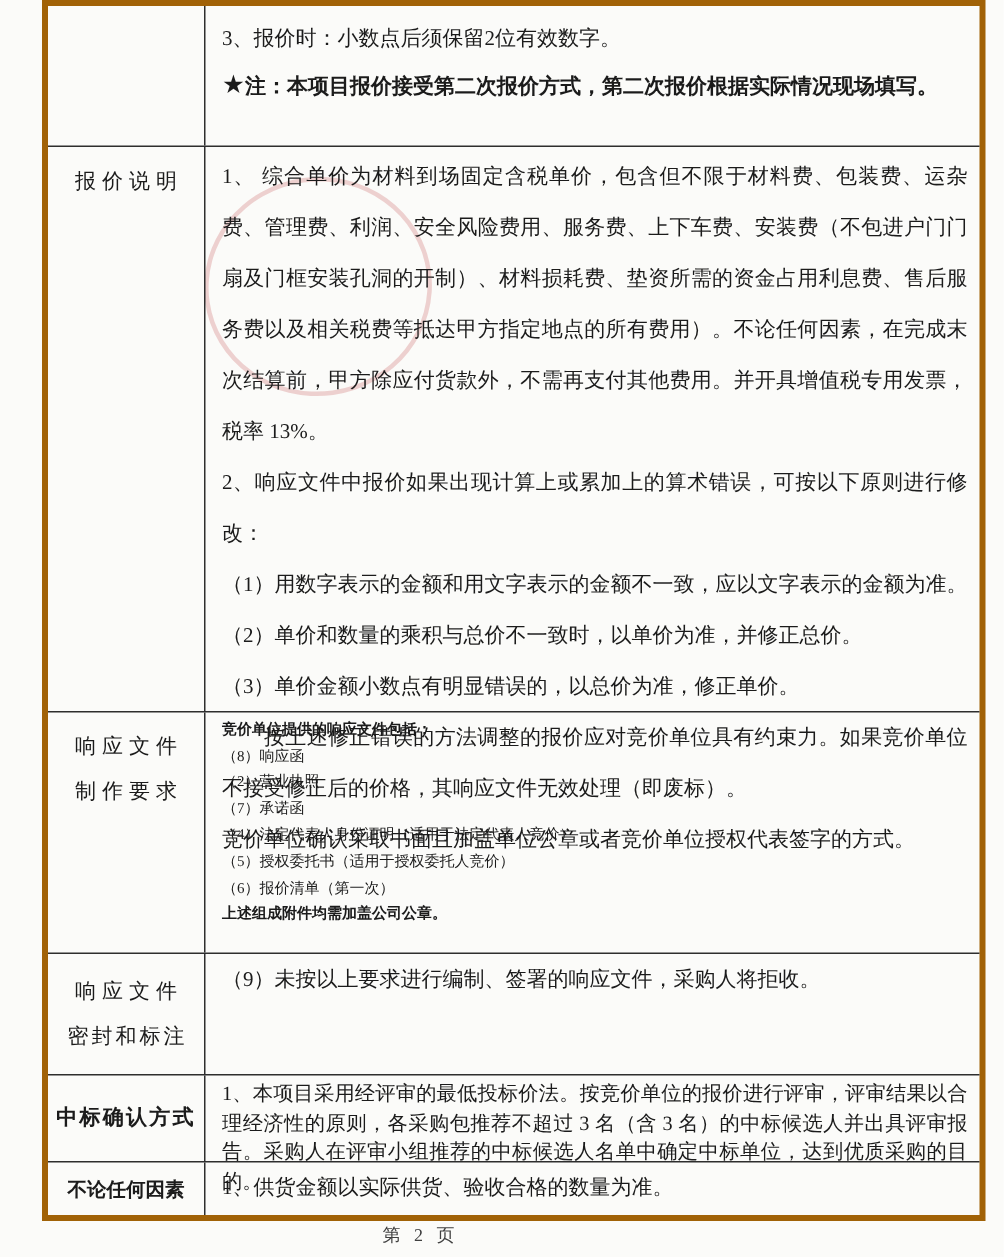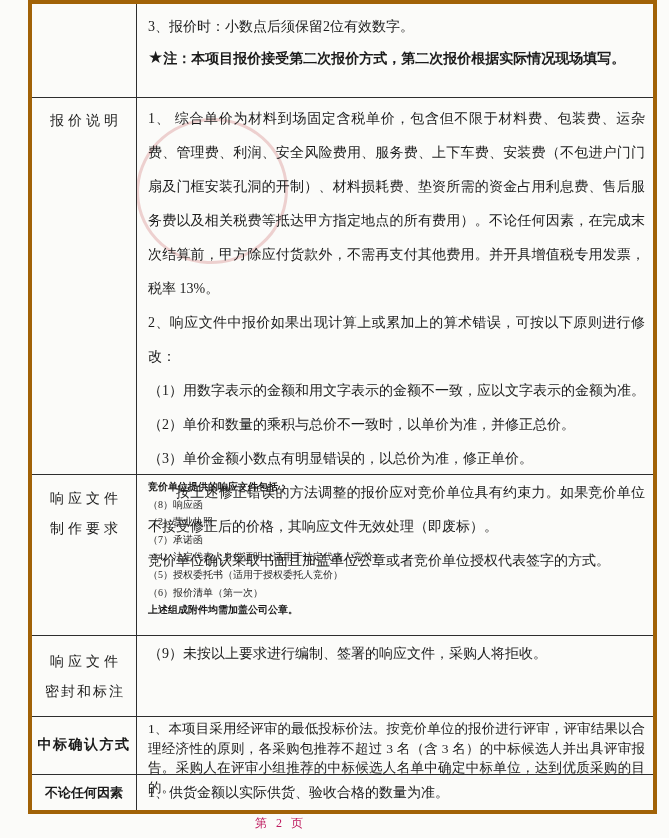--- a/index.html
+++ b/index.html
@@ -59,21 +59,21 @@
   
   .seal{
     position:absolute;left:136px;top:118px;width:146px;height:140px;
     border:3px solid rgba(205,110,110,0.30);
     border-radius:50%;
     transform:rotate(-8deg);
     pointer-events:none;
   }
   .footer{
     position:absolute;left:0;top:815px;width:561px;
-    text-align:center;font-size:12px;color:#be185d;
+    text-align:center;font-size:12px;color:#404040;
     letter-spacing:3px;
   }
 </style>
 </head>
 <body>
 
 <div class="page">
 
   <div class="seal"></div>
 

